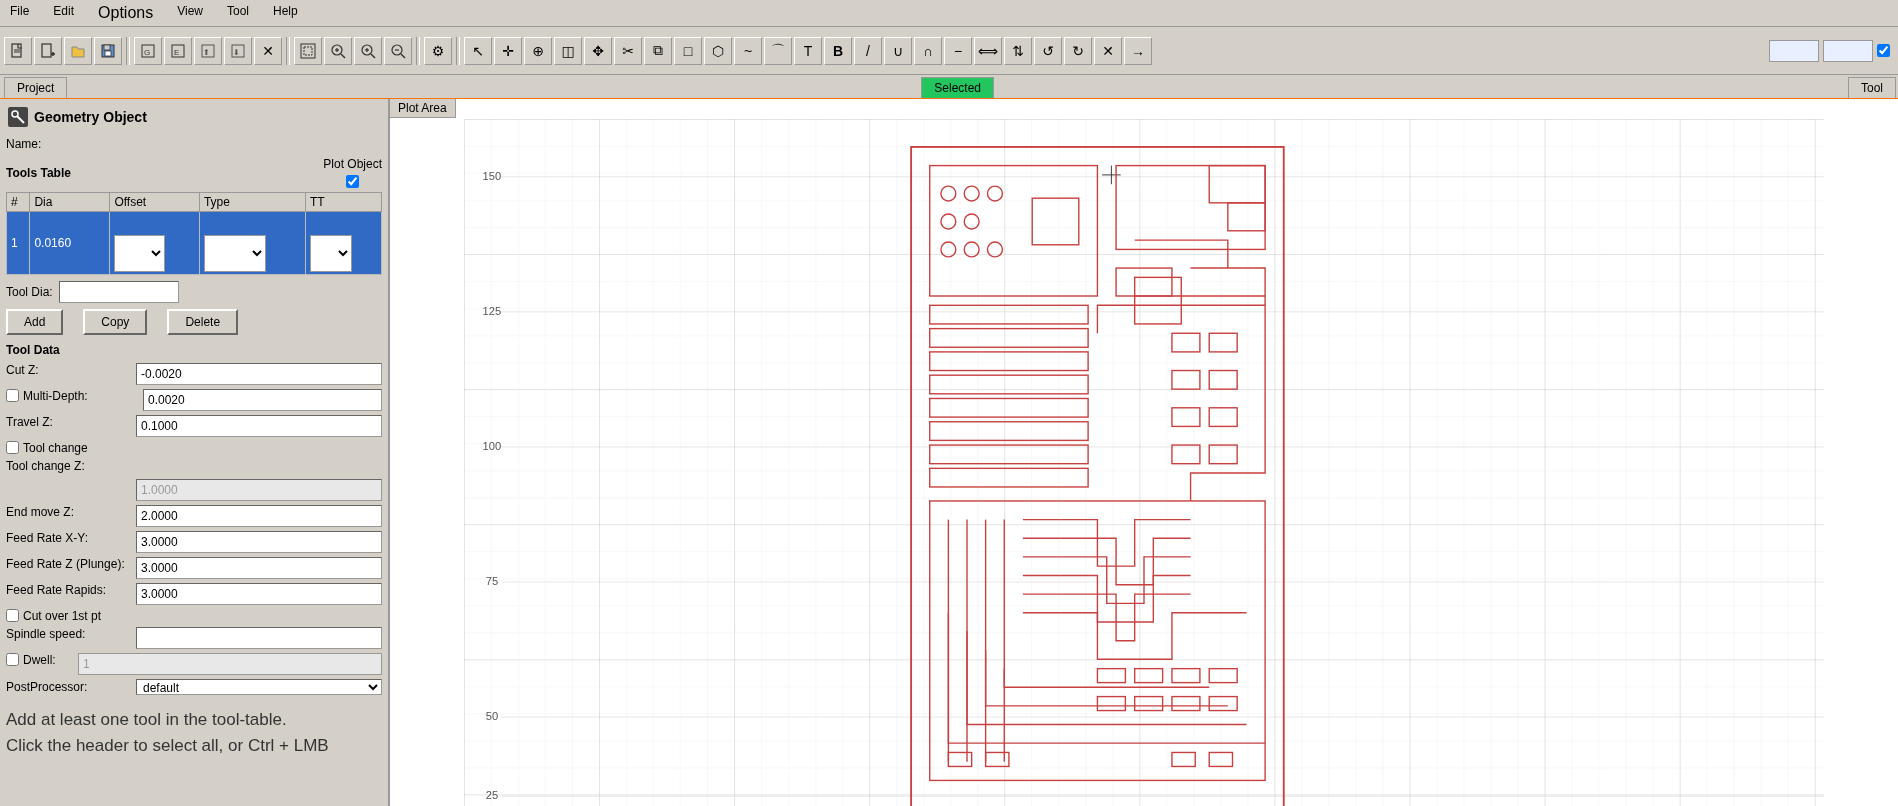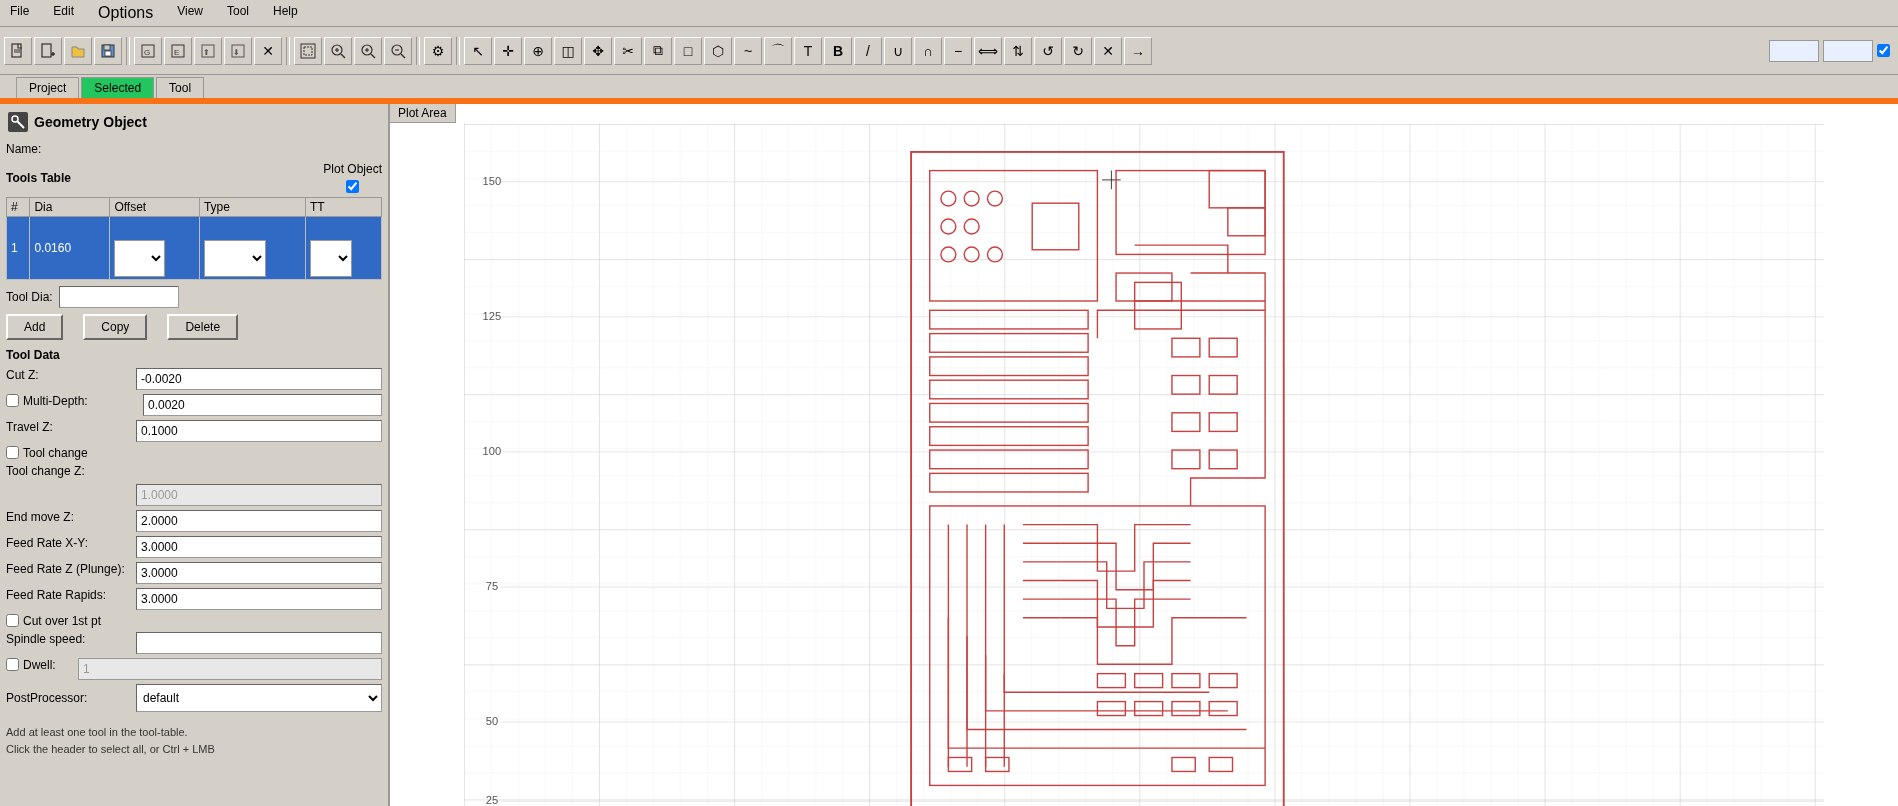--- a/index.html
+++ b/index.html
@@ -14,21 +14,21 @@
     .toolbar-btn {
       width: 28px; height: 28px; background: #d4d0c8;
       border: 1px solid #999; border-top-color: #fff; border-left-color: #fff;
       cursor: pointer; display: flex; align-items: center; justify-content: center;
       font-size: 14px; flex-shrink: 0;
     }
     .toolbar-separator { width: 4px; height: 28px; border-left: 1px solid #999; border-right: 1px solid #fff; flex-shrink: 0; margin: 0 2px; }
 
     
     #tabbar {
-      display: flex; background: #d4d0c8; border-bottom: 6px solid #f97316; padding: 2px 0 0 16px;
+      display: flex; background: #d4d0c8; border-bottom: 1px solid #f97316; padding: 2px 0 0 4px; justify-content: space-between;
     }
     .tab {
       padding: 3px 12px; background: #d4d0c8; border: 1px solid #999;
       border-bottom: none; cursor: pointer; font-size: 12px; margin-right: 2px;
     }
     .tab.active { background: #22c55e; font-weight: normal; }
 
     
     #main { display: flex; height: calc(100vh - 78px); }
 
@@ -99,21 +99,21 @@
 
     .tool-dia-row { display: flex; align-items: center; margin-bottom: 6px; }
     .tool-dia-label { font-size: 12px; margin-right: 6px; }
     .tool-dia-input {
       width: 120px; height: 22px; border: 1px solid #999;
       border-top-color: #666; border-left-color: #666;
       background: #fff; font-size: 12px; padding: 0 4px;
     }
 
     
-    .status-text { font-size: 11px; color: #333; margin-top: 12px; line-height: 1.5; }
+    .status-text { font-size: 17px; color: #333; margin-top: 12px; line-height: 1.5; }
 
     
     #left-panel::-webkit-scrollbar { width: 14px; }
     #left-panel::-webkit-scrollbar-track { background: #d4d0c8; }
     #left-panel::-webkit-scrollbar-thumb { background: #999; border: 1px solid #666; }
 
     
     #plot-area { flex: 1; background: #fff; position: relative; overflow: hidden; }
     #plot-label {
       position: absolute; top: 0; left: 0; padding: 2px 8px;
@@ -121,21 +121,21 @@
     }
 
     #canvas-container {
       position: absolute; top: 20px; left: 0; right: 0; bottom: 0;
     }
 
     
     .postprocessor-row { display: flex; align-items: center; margin-bottom: 4px; }
     .postprocessor-label { width: 130px; font-size: 12px; }
     .postprocessor-select {
-      flex: 1; height: 28px; font-size: 12px; border: 1px solid #999;
+      flex: 1; height: 16px; font-size: 12px; border: 1px solid #999;
       border-top-color: #666; border-left-color: #666; background: #fff; padding: 0 2px;
     }
 
     
     .plot-obj-row { display: flex; align-items: center; gap: 4px; font-size: 12px; flex-direction: column; }
   </style>
 </head>
 <body>
 
 <div id="menubar" style="display:flex; background:#d4d0c8; border-bottom:1px solid #999; padding:2px 4px; gap:12px;">

